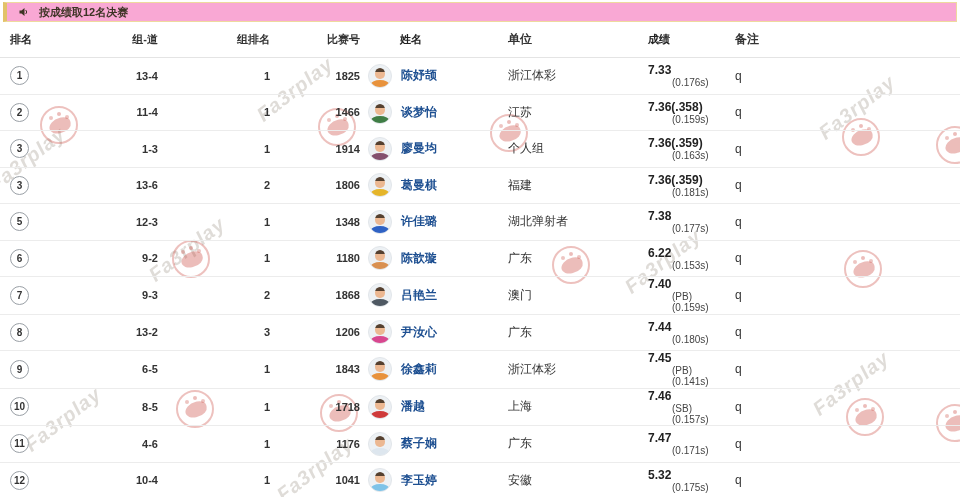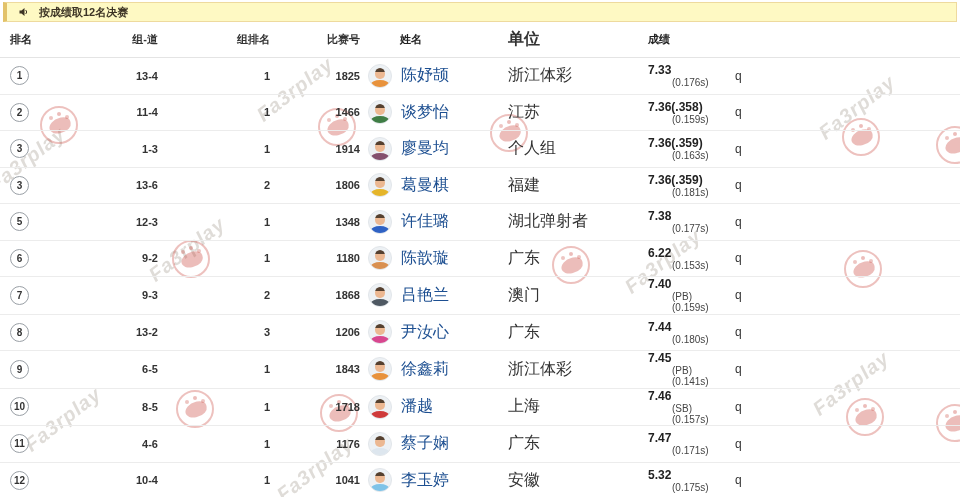--- a/index.html
+++ b/index.html
@@ -2,21 +2,21 @@
 <html><head>
 <meta charset="utf-8">
 <style>
   * { margin:0; padding:0; box-sizing:border-box; }
   html,body { width:960px; height:497px; overflow:hidden; background:#fff;
     font-family:"Liberation Sans","DejaVu Sans",sans-serif; }
   .page { position:relative; width:960px; height:497px; background:#fff; overflow:hidden; }
 
   
   .notice { position:absolute; left:3px; right:3px; top:2px; height:20px;
-    background:#fef9c3; border:1px solid #eeda9e; border-left:4px solid #e2c269;
+    background:#f9a8d4; border:1px solid #eeda9e; border-left:4px solid #e2c269;
     display:flex; align-items:center; gap:9px; padding-left:11px;
     font-size:11px; font-weight:bold; color:#3d3425; z-index:3; }
   .notice svg { display:block; }
 
   
   .tbl { position:absolute; left:0; right:0; top:22px; z-index:2; }
   .trow { display:grid; grid-template-columns:78px 80px 112px 90px 143px 140px 87px 1fr;
     align-items:center; min-height:36.5px; border-bottom:1px solid #ececec;
     font-size:11px; color:#333; }
   .thead { min-height:36px; font-weight:bold; color:#222; border-bottom:1px solid #e4e4e4; }
@@ -32,22 +32,22 @@
 
   .avatar { position:relative; width:24px; height:24px; border-radius:50%;
     background:#edf1f4; overflow:hidden; flex:none; border:1px solid #e2e6ea; }
   .avatar .head { position:absolute; left:50%; top:3px; transform:translateX(-50%);
     width:10px; height:11px; border-radius:50% 50% 46% 46%;
     background:linear-gradient(#55402f 0 32%, #ecb astuce 0); 
     background:linear-gradient(#55402f 0 32%, #ecb892 32%); }
   .avatar .shirt { position:absolute; left:50%; bottom:-3px; transform:translateX(-50%);
     width:19px; height:10px; border-radius:55% 55% 0 0; background:#ccc; }
 
-  .athlete-name { font-size:16px; font-weight:normal; color:#1d4f91; text-decoration:none; }
-  .c-unit { font-size:16px; color:#333; }
+  .athlete-name { font-size:12px; font-weight:bold; color:#1d4f91; text-decoration:none; }
+  .c-unit { font-size:12px; color:#333; }
   .res-time { font-size:12px; font-weight:bold; color:#222; line-height:1.18; }
   .res-tag, .res-react { font-size:10px; color:#444; line-height:1.12;margin-left:24px; }
   .res-tag:empty { display:none; }
   .c-note { font-size:12px; color:#333; }
 
   
   .wm { position:absolute; inset:0; pointer-events:none; z-index:1; overflow:hidden; }
   .wm-text { position:absolute; font-size:20px; font-weight:bold; font-style:italic;
     color:rgba(148,138,125,0.30); transform:rotate(-38deg); letter-spacing:1px; white-space:nowrap; }
   .wm-badge { position:absolute; width:38px; height:38px;
@@ -97,20 +97,21 @@
 
   <div class="tbl">
     <div class="trow thead">
       <div class="c-rank">排名</div>
       <div class="c-lane">组-道</div>
       <div class="c-grank">组排名</div>
       <div class="c-bib">比赛号</div>
       <div class="c-name">姓名</div>
       <div class="c-unit">单位</div>
       <div class="c-result">成绩</div>
+      <div class="c-note">备注</div>
     </div>
 
     <div class="trow">
       <div class="c-rank">
         <div class="rank-circle">1</div>
       </div>
       <div class="c-lane">13-4</div>
       <div class="c-grank">1</div>
       <div class="c-bib">1825</div>
       <div class="c-name">

